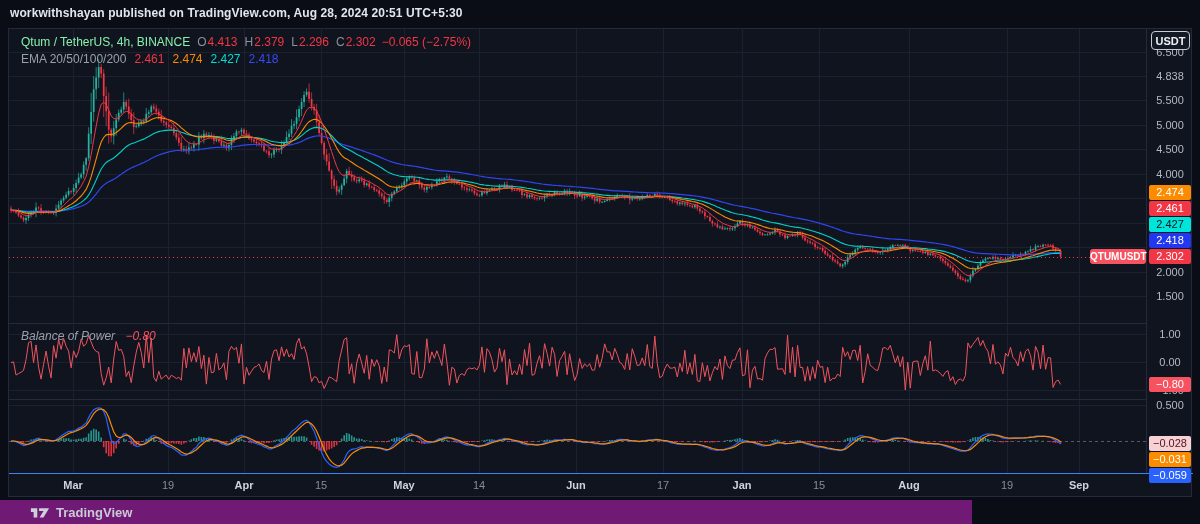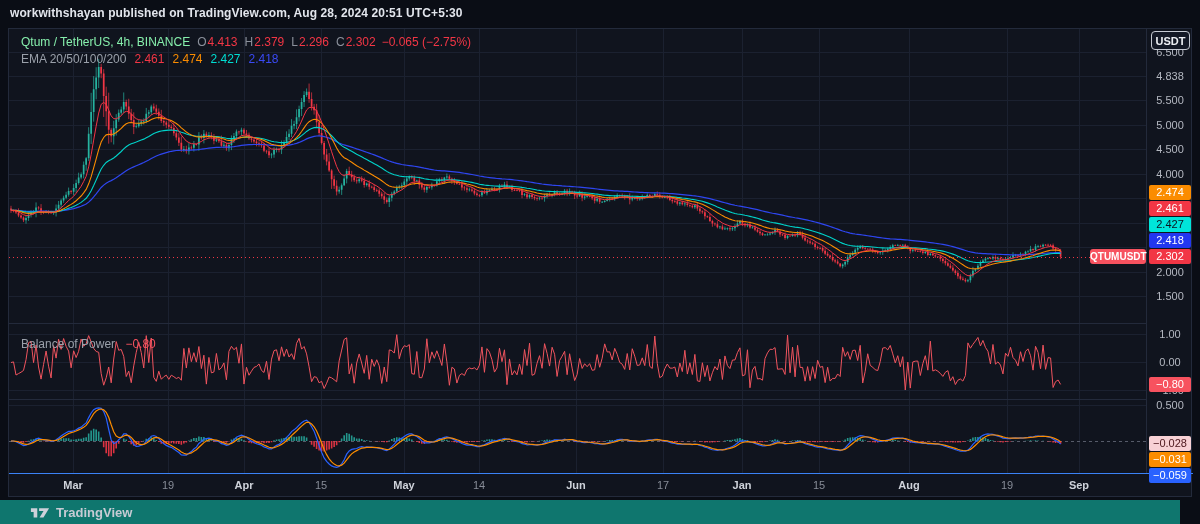--- a/index.html
+++ b/index.html
@@ -14,21 +14,21 @@
   .pane{position:absolute;left:0;overflow:hidden;}
   #pricePane{top:0;width:1137px;height:294px;}
   #bopPane{top:294px;width:1137px;height:76px;}
   #macdPane{top:370px;width:1137px;height:74px;}
   .sep{position:absolute;left:0;width:1137px;height:1px;background:#232a3b;z-index:4;}
   .sep1{top:294px;} .sep2{top:370px;}
 
   .legend{position:absolute;z-index:6;font-size:12px;white-space:nowrap;}
   .legend .lrow{height:17px;line-height:17px;}
   .l-price{left:12px;top:5px;}
-  .l-bop{left:12px;top:308px;}
+  .l-bop{left:12px;top:300px;font-style:italic;}
   .l-macd{left:12px;top:375px;}
   .legend .sym{color:#86efac;}
   .legend .k{color:#9aa0aa;}
   .legend .olabel{color:#8b909b;margin-left:7px;}
   .legend .v{margin-left:1px;}
   .legend .red{color:#f23645;}
   .legend .chg{margin-left:6px;color:#f23645;}
   .legend .emav{margin-left:8px;}
   .legend .macdv{margin-left:8px;}
   .legend .histv{font-weight:700;}
@@ -36,21 +36,21 @@
   .raxis{position:absolute;left:1137px;top:0;width:46px;height:444px;border-left:1px solid #232a3b;z-index:5;}
   .raxis .tick{position:absolute;left:0;width:46px;text-align:center;font-size:11px;color:#b4b8c1;height:12px;line-height:12px;}
   .badge{position:absolute;left:2px;width:42px;height:15px;line-height:15px;text-align:center;font-size:11px;border-radius:2px;z-index:7;}
   .usdt{position:absolute;left:4px;top:2px;width:39px;height:19px;background:#141926;border:1px solid #c6cad3;border-radius:4px;color:#eef0f4;font-size:11px;font-weight:700;font-family:inherit;z-index:9;padding:0;cursor:pointer;}
   .sym-label{position:absolute;left:1081px;top:220px;width:56px;height:15px;line-height:15px;z-index:7;background:#f7525f;color:#fff;font-size:10px;font-weight:700;text-align:center;border-radius:3px;}
 
   .taxis{position:absolute;left:0;top:444px;width:1184px;height:24px;border-top:1px solid #3b82f6;z-index:3;}
   .taxis .tt{position:absolute;top:5px;width:40px;margin-left:-20px;text-align:center;font-size:11px;color:#878c97;}
   .taxis .tt.major{color:#ced2da;font-weight:600;}
 
-  .footer{position:absolute;left:0;top:500px;width:1180px;height:24px;background:#0f766e;display:flex;align-items:center;}
+  .footer{position:absolute;left:0;top:500px;width:972px;height:24px;background:#701a75;display:flex;align-items:center;}
   .footer .tv-logo{margin-left:30px;display:inline-flex;align-items:center;}
   .footer .brand{margin-left:6px;font-size:13px;font-weight:700;color:#c7cbd4;}
   svg{display:block;}
 </style>
 </head>
 <body>
 
 <div class="page">
   <div class="attr-bar">
     <span>workwithshayan published on TradingView.com, Aug 28, 2024 20:51 UTC+5:30</span>

